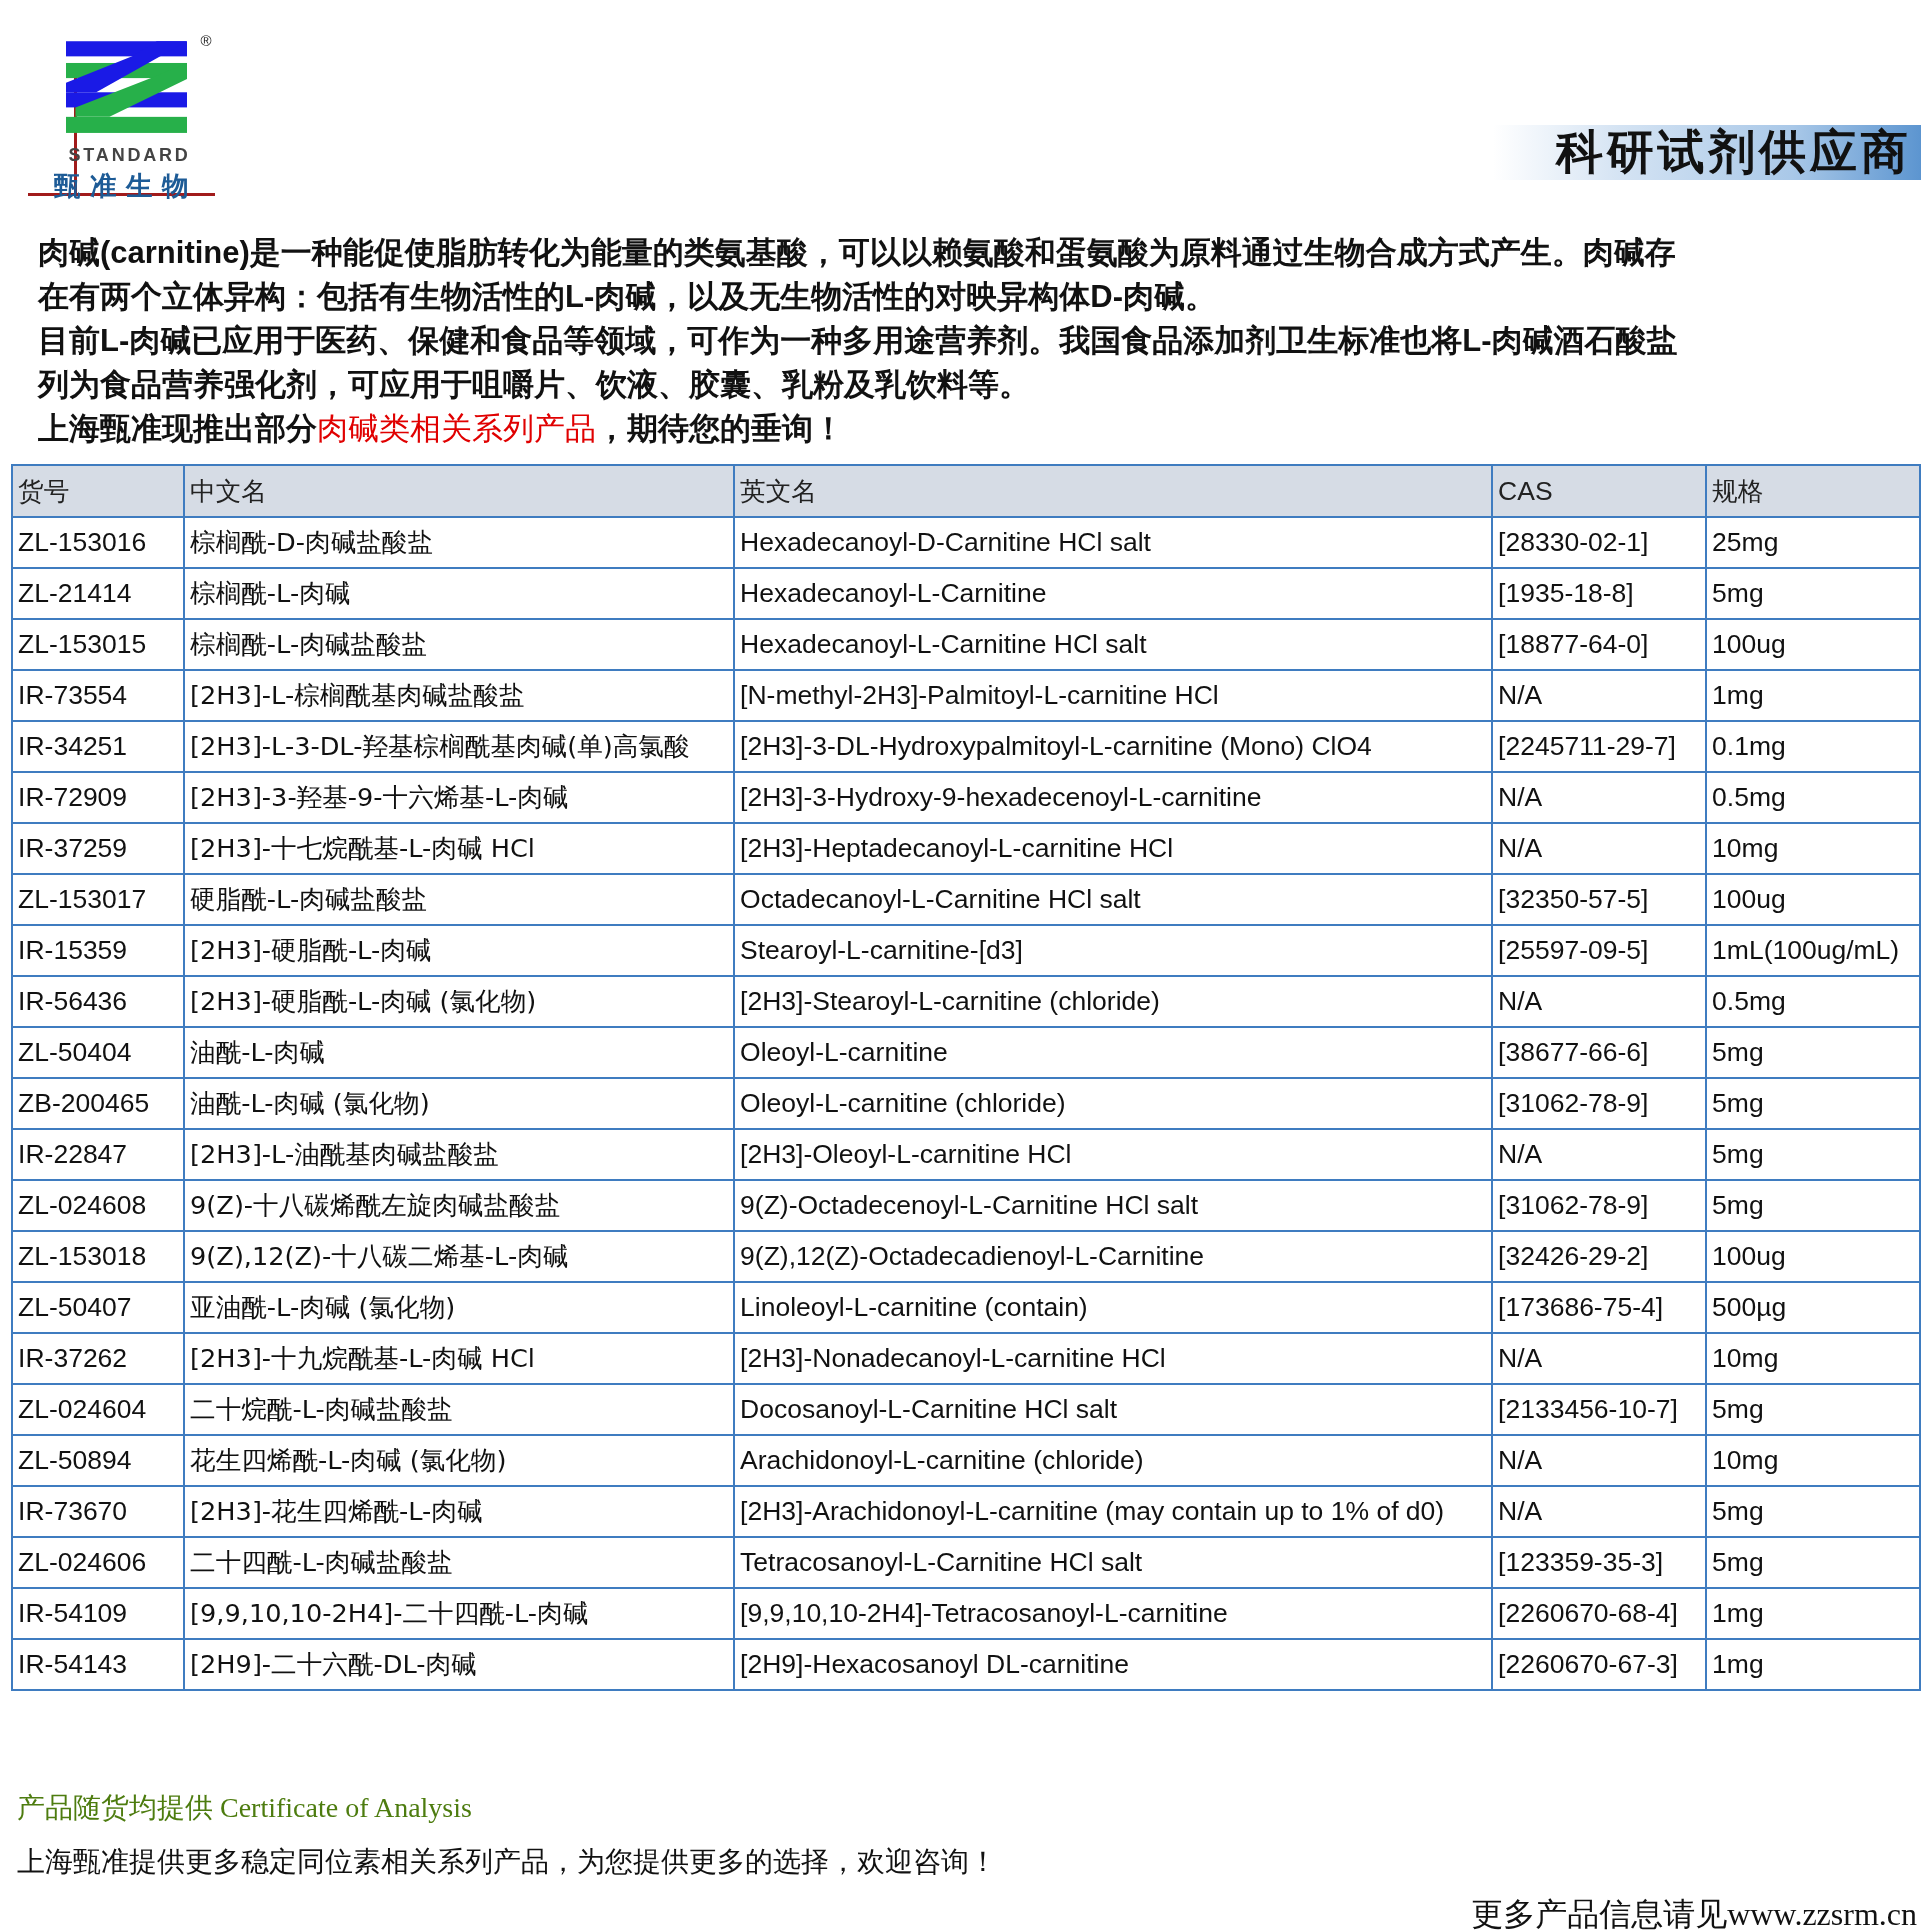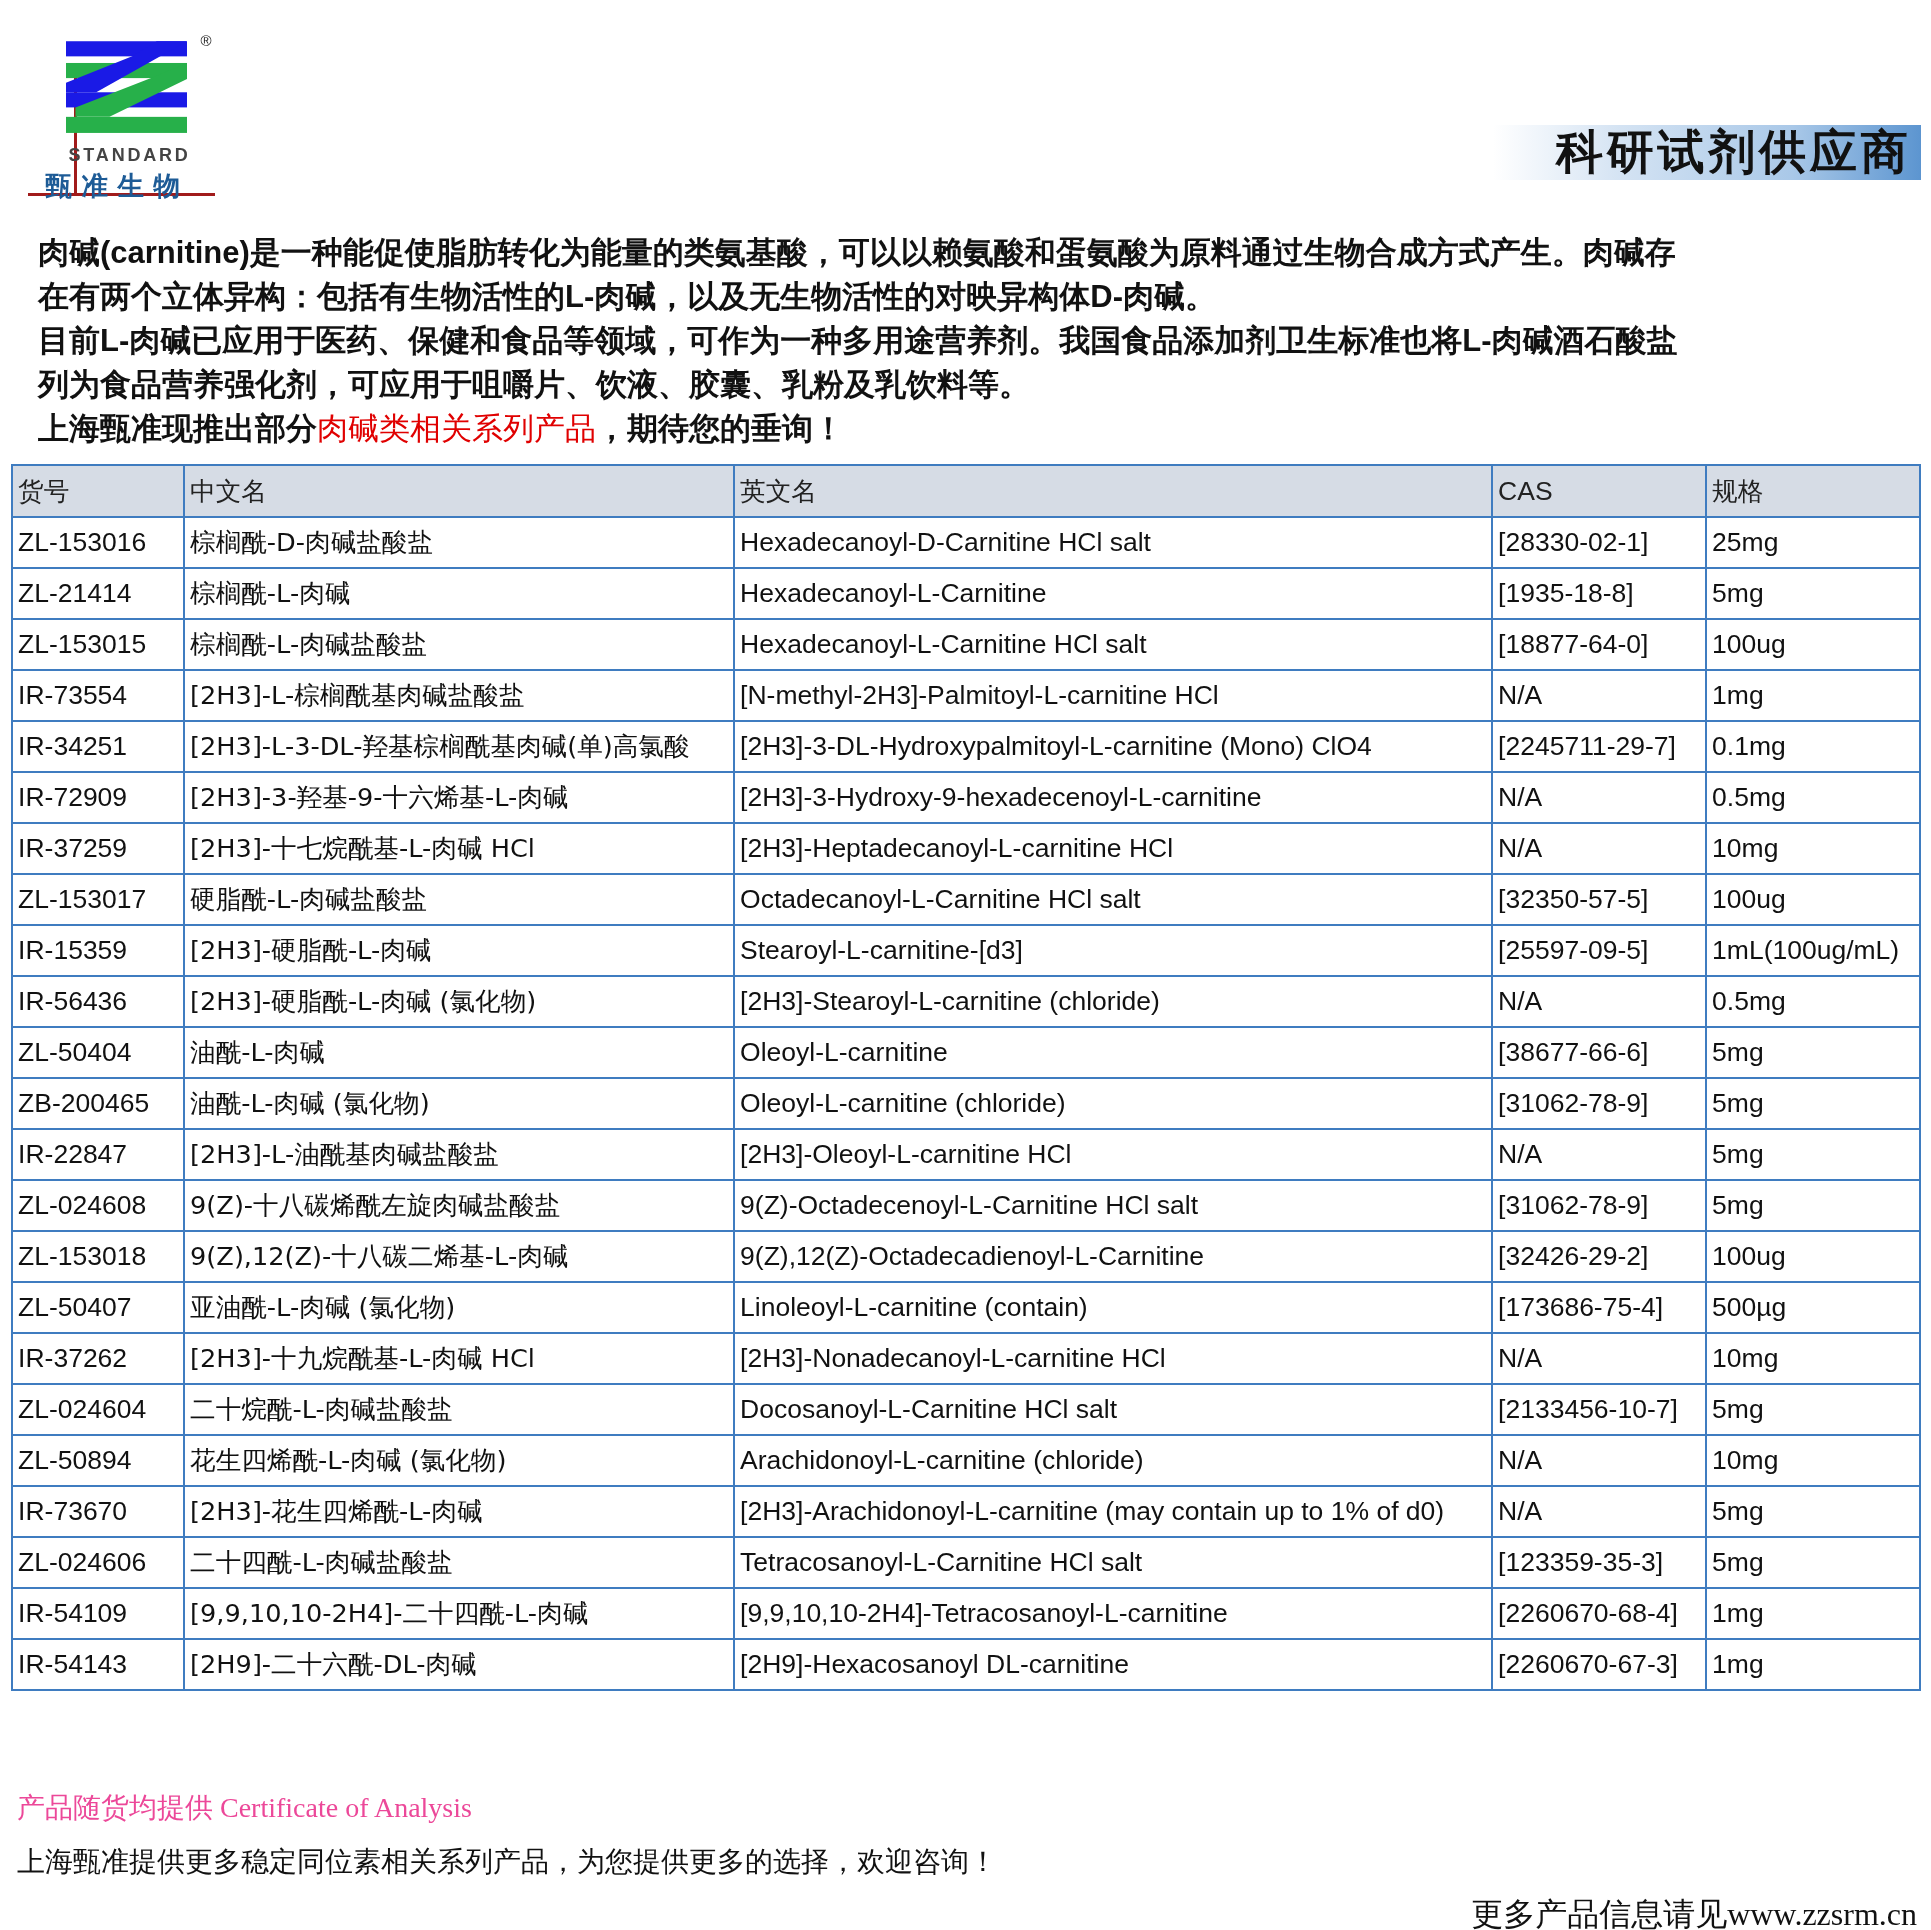--- a/index.html
+++ b/index.html
@@ -7,21 +7,21 @@
     width: 1932px; height: 1931px; position: relative; overflow: hidden;
     font-family: "Liberation Sans", "DejaVu Sans", sans-serif; color: #111;
   }
   
   .logo { position: absolute; left: 24.6px; top: 28px; width: 199px; height: 170px; }
   .logo .spike-line { position: absolute; left: 49px; top: 36px; width: 3.8px; height: 132px; background: #a11b1b; }
   .logo .base-line { position: absolute; left: 3.8px; top: 165px; width: 187px; height: 2.8px; background: #a11b1b; }
   .logo .zbox { position: absolute; left: 41px; top: 13.2px; width: 121px; height: 95px; }
   .logo .reg { position: absolute; left: 176px; top: 3.8px; font-size: 15px; color: #222; }
   .logo .std { position: absolute; left: 34px; top: 117px; width: 142px; text-align: center; font-size: 18px; font-weight: bold; letter-spacing: 2.8px; color: #444; }
-  .logo .cn { position: absolute; left: 21px; top: 140px; width: 161px; text-align: left; font-size: 26.5px; font-weight: bold; letter-spacing: 9.5px; color: #1d5b96; font-family: "DejaVu Serif", serif; }
+  .logo .cn { position: absolute; left: 21px; top: 140px; width: 161px; text-align: center; font-size: 26.5px; font-weight: bold; letter-spacing: 9.5px; color: #1d5b96; font-family: "DejaVu Serif", serif; }
   
   .banner {
     position: absolute; left: 1493px; top: 125px; width: 428px; height: 55px;
     background: linear-gradient(90deg, #ffffff 0%, #d4e3f3 30%, #a9c8e8 70%, #5c95d0 100%);
     display: flex; align-items: center; justify-content: flex-end; padding-right: 9.5px; box-sizing: border-box;
   }
   .banner span { font-family: "DejaVu Serif", serif; font-size: 47px; font-weight: bold; letter-spacing: 3.8px; color: #111; }
   
   .intro { position: absolute; left: 2px; top: 231px; width: 1902px; margin-left: 36px; }
   .intro p { margin: 0; font-size: 31px; line-height: 44px; font-weight: bold; color: #111; white-space: nowrap; }
@@ -33,21 +33,21 @@
     border: 2.8px solid #3f7cc0;
   }
   table.products th, table.products td {
     border: 2.8px solid #3f7cc0; height: 49px; padding: 0 4.7px;
     font-size: 26.5px; text-align: left; white-space: nowrap; overflow: hidden;
     font-weight: normal; color: #111;
   }
   table.products th { background: #d6dce5; height: 50px; color: #222; }
   table.products td.cn-name, table.products th.cn { font-family: "DejaVu Sans", sans-serif; font-size: 25.6px; }
   
-  .coa { position: absolute; left: 17px; top: 1789px; font-family: "Liberation Serif", "DejaVu Serif", serif; font-size: 28px; color: #ec4899; }
+  .coa { position: absolute; left: 17px; top: 1789px; font-family: "Liberation Serif", "DejaVu Serif", serif; font-size: 28px; color: #4d7c0f; }
   .more { position: absolute; left: 17px; top: 1843px; font-family: "Liberation Serif", "DejaVu Serif", serif; font-size: 28px; color: #111; }
   .site { position: absolute; right: 15px; top: 1893px; font-family: "Liberation Serif", "DejaVu Serif", serif; font-size: 32px; color: #111; }
 </style>
 </head>
 <body>
 
 <div class="logo">
   <div class="spike-line"></div>
   <svg class="zbox" viewBox="0 0 128 100">
     <rect x="0" y="0" width="128" height="16" fill="#1a1ae6"></rect>

